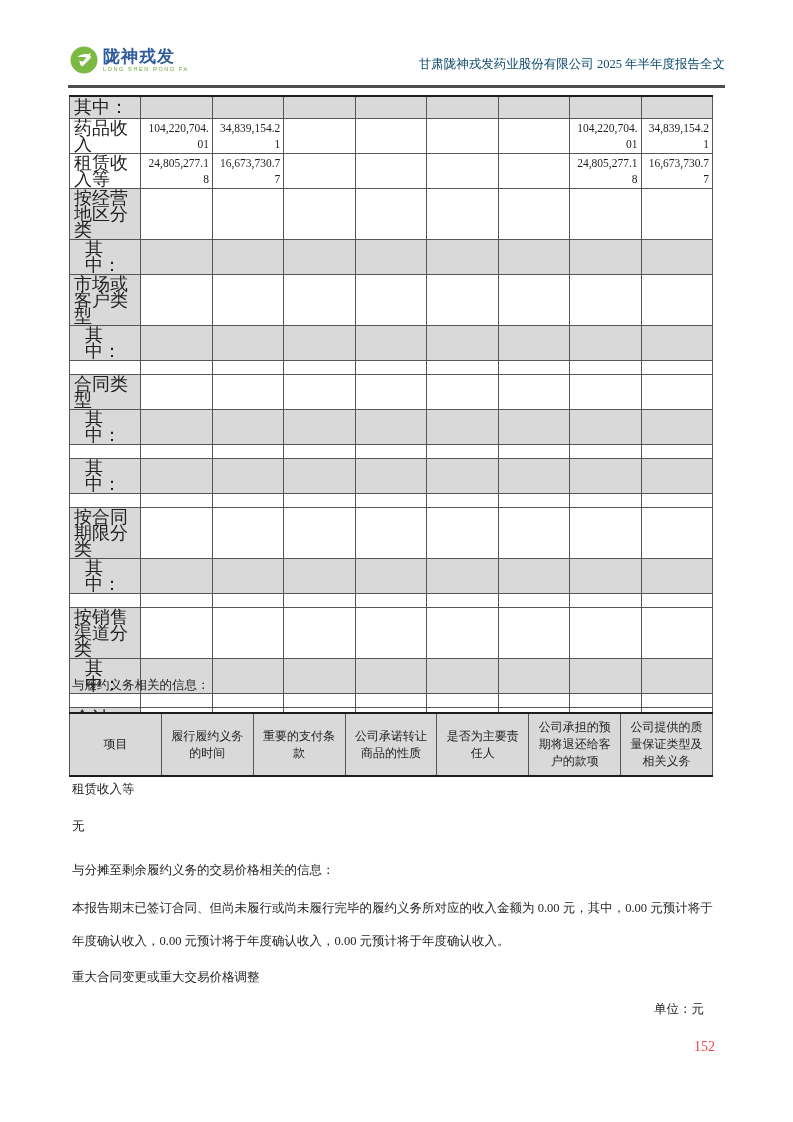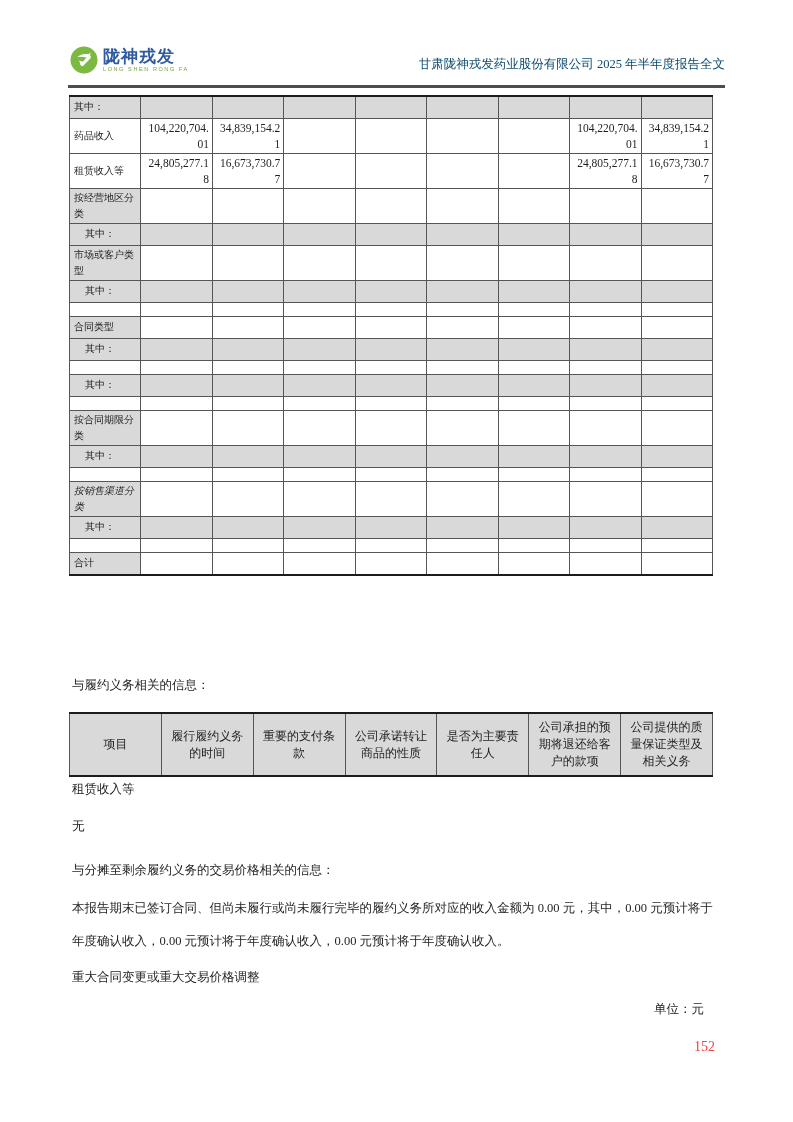--- a/index.html
+++ b/index.html
@@ -16,21 +16,21 @@
   .brand-cn { font-size:17px; font-weight:bold; color:#2f5b9e; letter-spacing:1px; line-height:18px; font-family:"Liberation Sans",sans-serif; }
   .brand-en { font-size:5.5px; color:#6aa634; letter-spacing:1.6px; line-height:7px; font-family:"Liberation Sans",sans-serif; }
   .header-title { position:absolute; right:68px; top:56px; font-size:12.5px; color:#0c4a6e; }
   .header-rule { position:absolute; left:68px; top:85px; width:657px; height:3px; background:#4d4d4d; }
   
   .tbl-wrap1 { position:absolute; left:69px; top:95px; width:644px; }
   .tbl-wrap2 { position:absolute; left:69px; top:712px; width:644px; }
   table { border-collapse:collapse; table-layout:fixed; width:100%; }
   .t1, .t2 { border:1px solid #3c3c3c; border-top:2.5px solid #1c1c1c; border-bottom:2.5px solid #1c1c1c; }
   .t1 td, .t2 td { border:1px solid #565656; vertical-align:middle; overflow:hidden; }
-  .t1 td.lbl { font-size:10px; text-align:left; padding:1px 2px 1px 4px; line-height:16px; }
+  .t1 td.lbl { font-size:18px; text-align:left; padding:1px 2px 1px 4px; line-height:16px; }
   .t1 td.lbl.ind { padding-left:15px; }
   .t1 td.num { font-size:11.5px; text-align:right; padding:1px 3px 1px 2px; line-height:16px; word-break:break-all; }
   .gray { background:#d9d9d9; }
   .t2 td { background:#d9d9d9; font-size:12px; text-align:center; padding:3px 5px; line-height:17px; height:63px; }
   
   .bline { position:absolute; left:72px; font-size:12.5px; line-height:15px; white-space:nowrap; }
   .r-align { position:absolute; font-size:12.5px; white-space:nowrap; }
 </style>
 </head>
 <body>
@@ -222,21 +222,21 @@
             <td class="lbl"></td>
             <td class="num"></td>
             <td class="num"></td>
             <td class="num"></td>
             <td class="num"></td>
             <td class="num"></td>
             <td class="num"></td>
             <td class="num"></td>
             <td class="num"></td>
           </tr>
-          <tr style="height: 24px; font-style: italic;">
+          <tr style="height: 24px;">
             <td class="lbl gray">按销售渠道分类</td>
             <td class="num"></td>
             <td class="num"></td>
             <td class="num"></td>
             <td class="num"></td>
             <td class="num"></td>
             <td class="num"></td>
             <td class="num"></td>
             <td class="num"></td>
           </tr>

